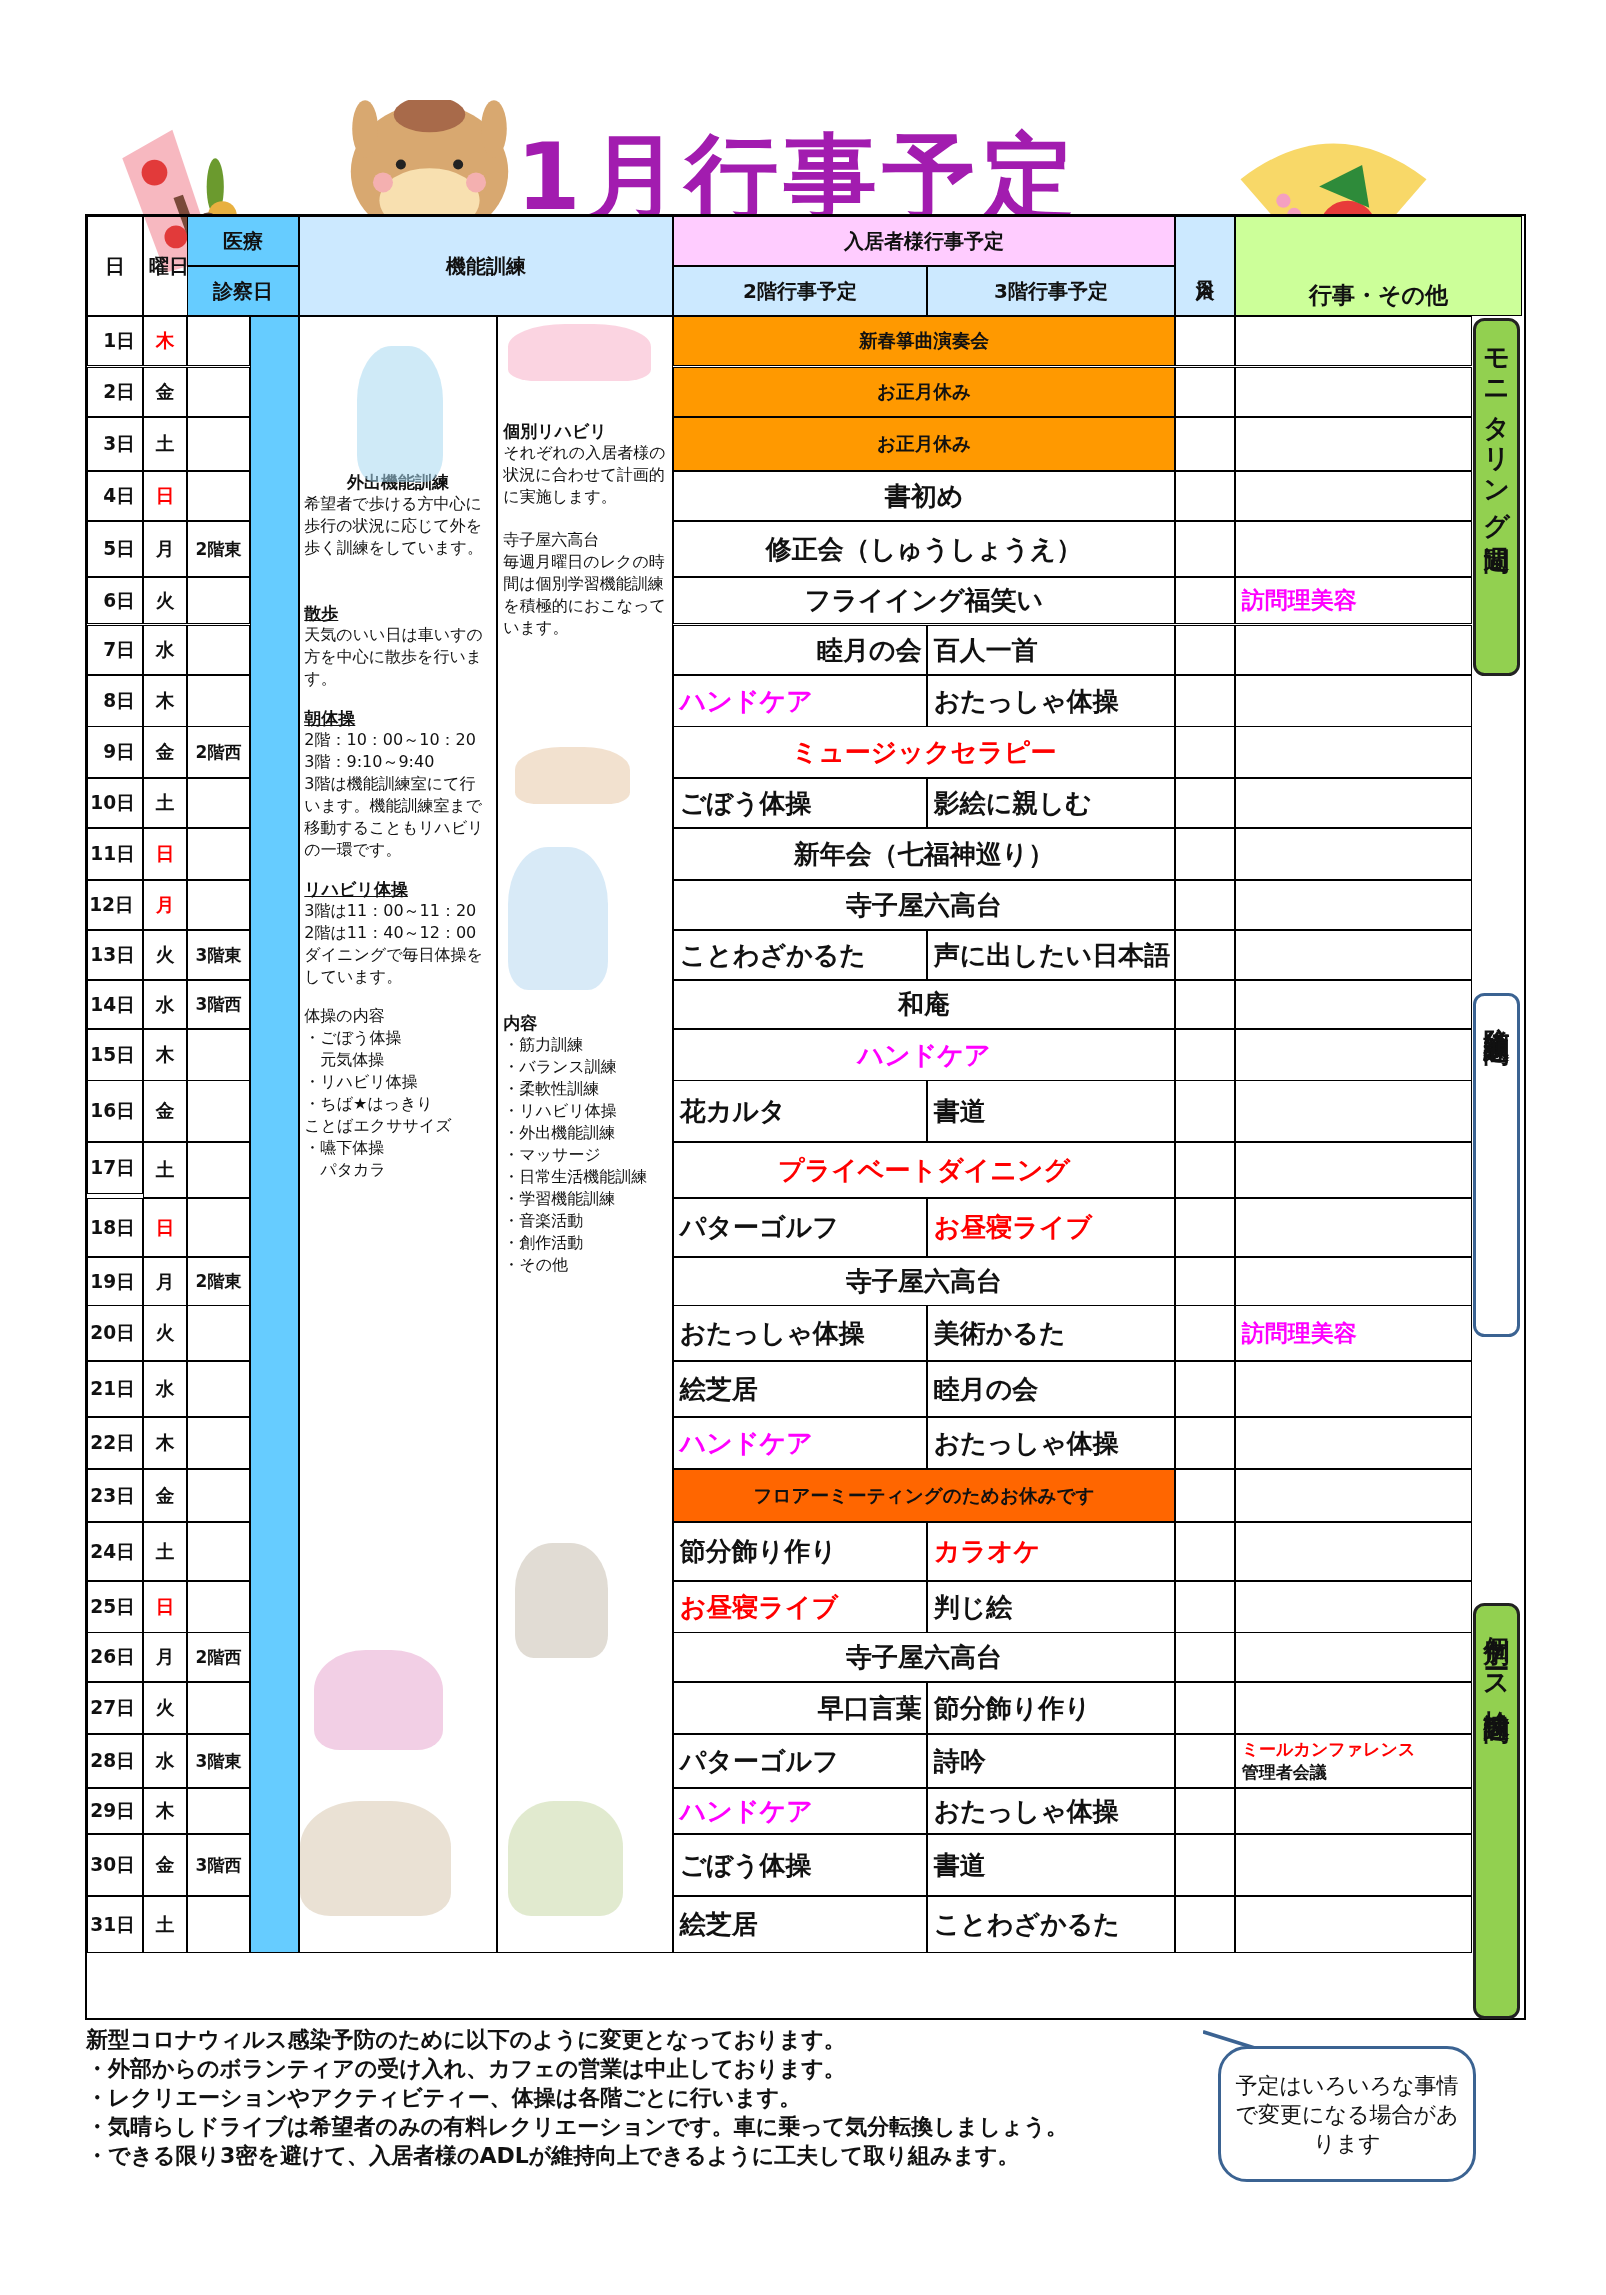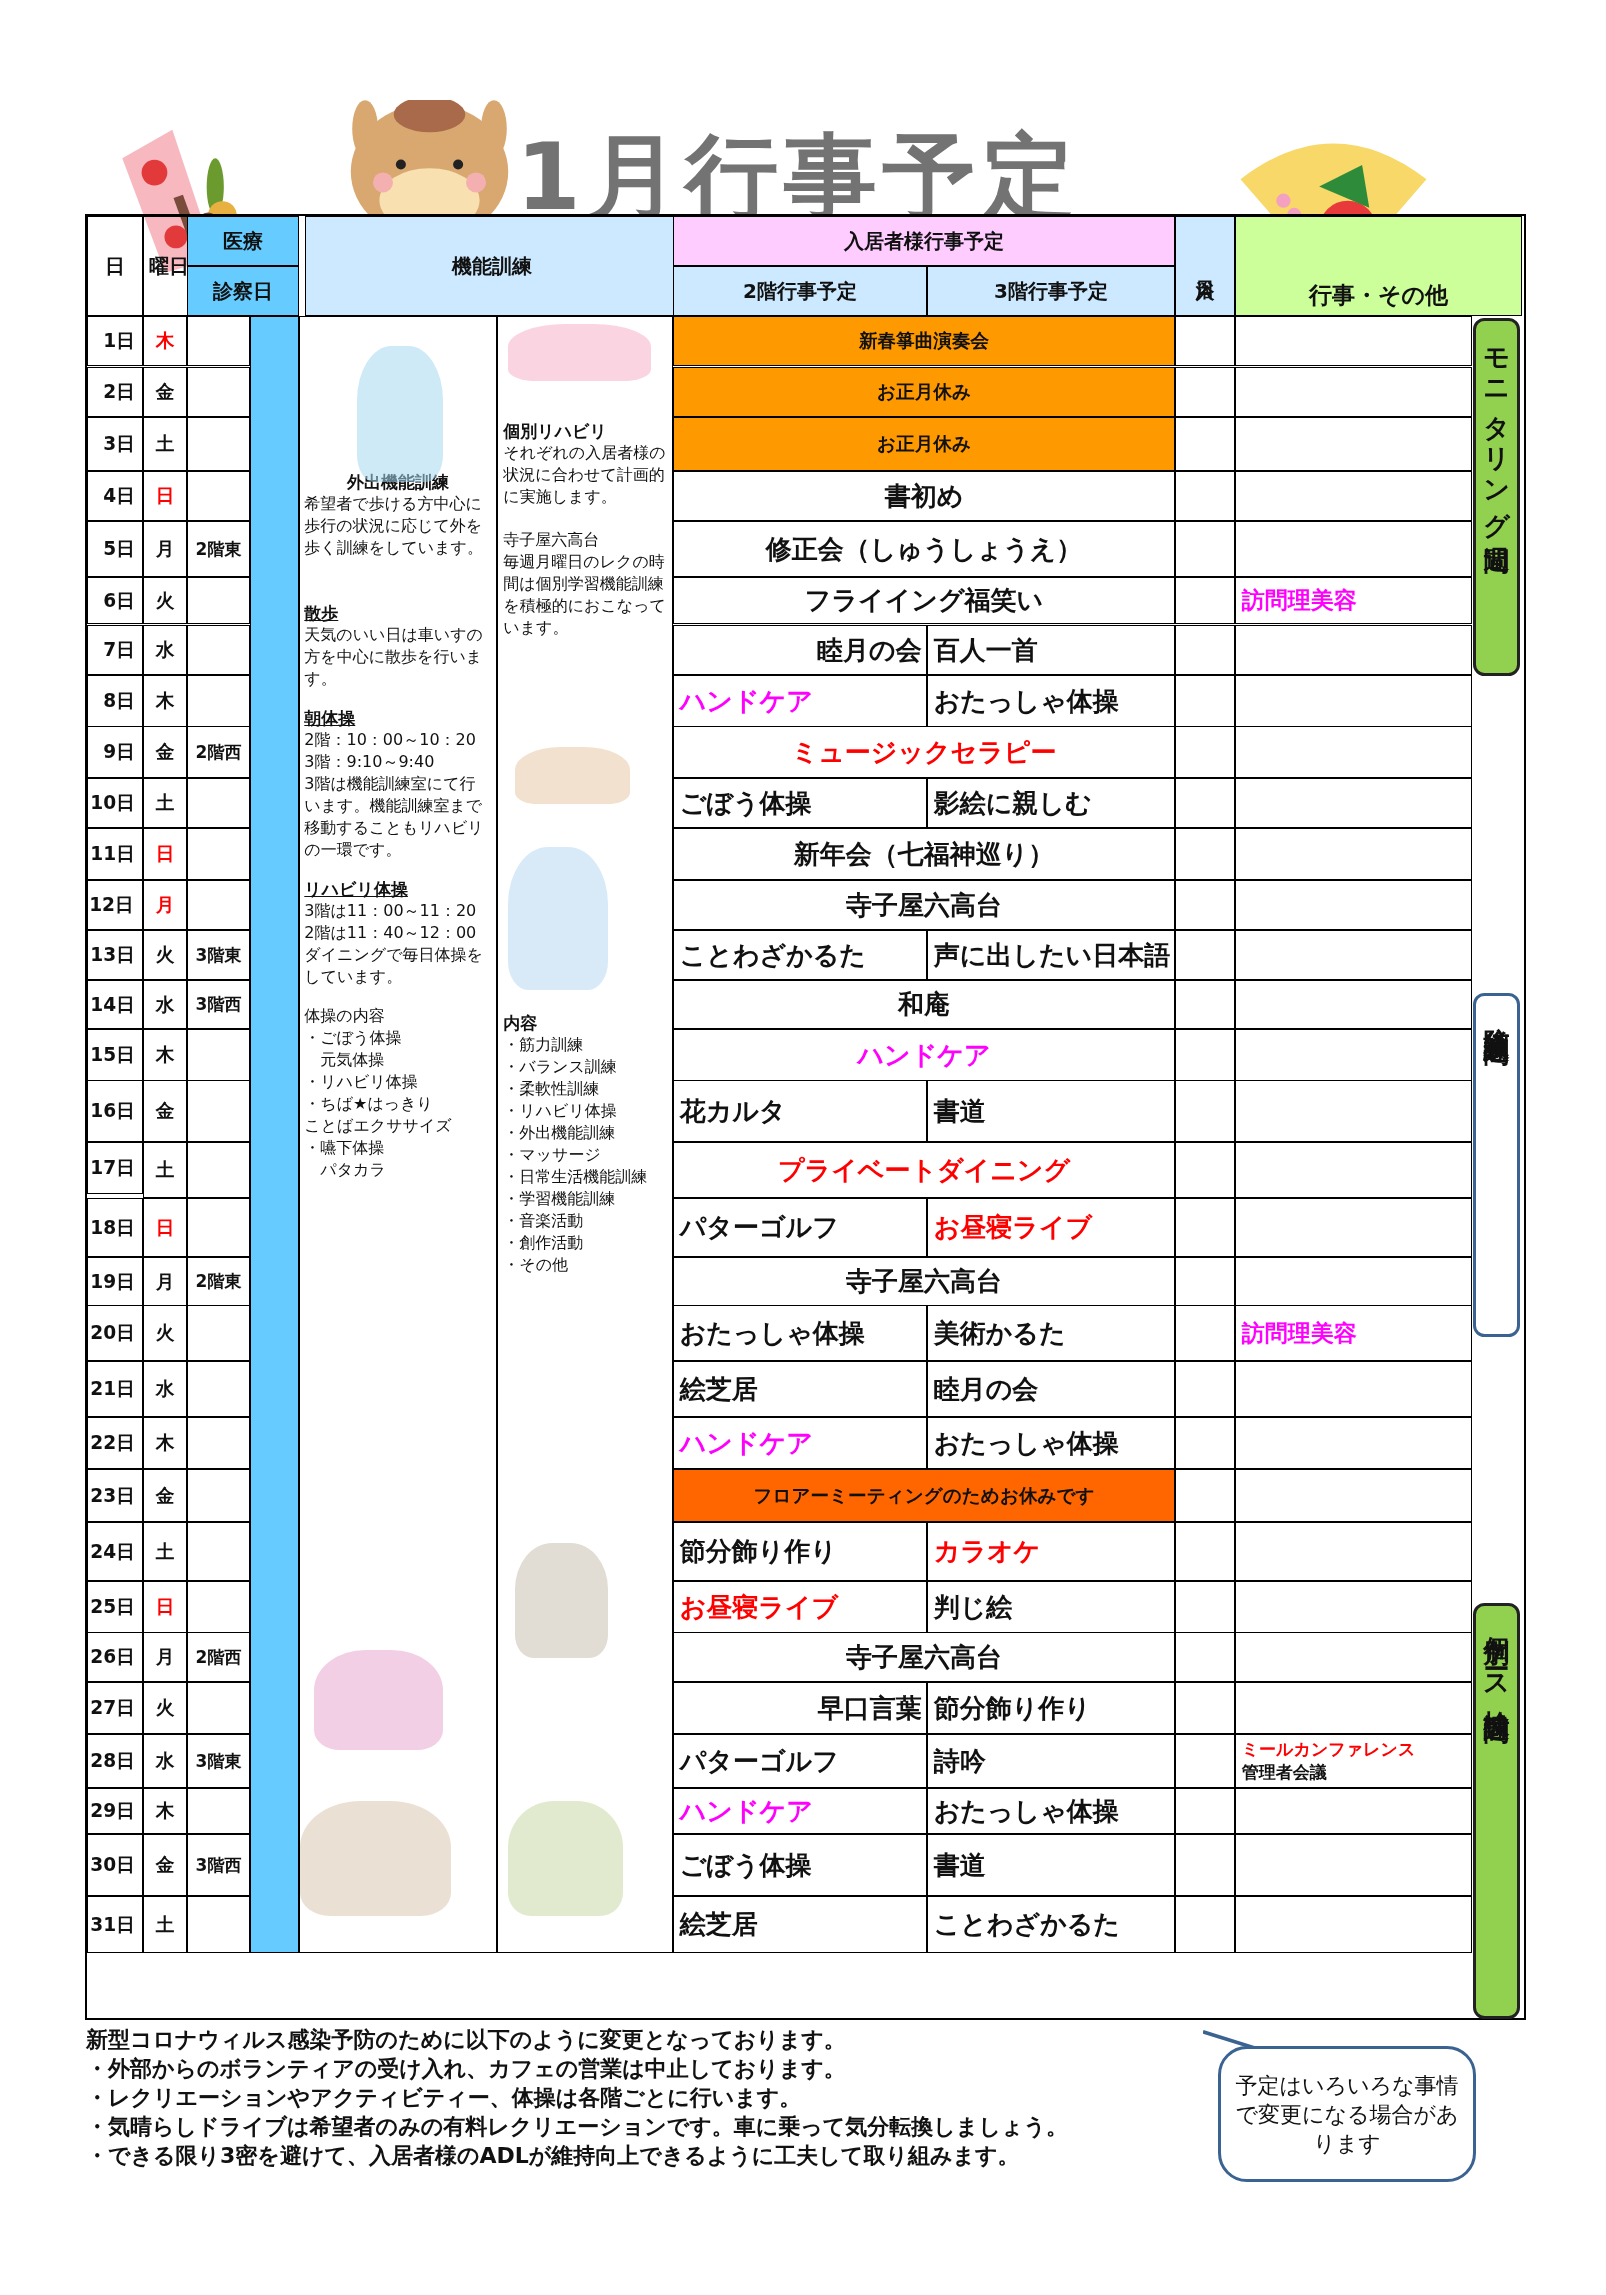--- a/index.html
+++ b/index.html
@@ -1,21 +1,21 @@
 <!DOCTYPE html>
 <html style="font-size:11.5px"><head>
 <meta charset="utf-8">
 <style>
   * { box-sizing: border-box; margin: 0; padding: 0; }
   html, body { width: 1606px; height: 2295px; background: #ffffff; overflow: hidden; }
   body { font-family: "DejaVu Sans", "Liberation Sans", sans-serif; color: #111; position: relative; }
 
   
   .title-area { position: absolute; left: 0; top: 0; width: 1606px; height: 215px; }
-  .title-text { position: absolute; left: 516px; top: 115px; font-size: 93px; font-weight: bold; color: #737373; letter-spacing: 5.7px; font-family: "DejaVu Sans", sans-serif; }
+  .title-text { position: absolute; left: 516px; top: 115px; font-size: 93px; font-weight: bold; color: #a21caf; letter-spacing: 5.7px; font-family: "DejaVu Sans", sans-serif; }
   .deco-left { position: absolute; left: 108px; top: 115px; width: 143px; height: 158px; }
   .deco-horse { position: absolute; left: 315px; top: 100px; width: 229px; height: 215px; }
   .deco-fan { position: absolute; left: 1226px; top: 122px; width: 215px; height: 186px; }
 
   
   .grid { position: absolute; left: 85px; top: 214px; width: 1441px; height: 1806px; border: 2.9px solid #000; }
   .abs { position: absolute; }
   .cell { position: absolute; border: 1.4px solid #000; display: flex; align-items: center; justify-content: center; overflow: hidden; }
   .hdr-txt { font-size: 20px; font-weight: bold; }
   .blue { background: #66ccff; }
@@ -101,21 +101,21 @@
     </div>
     <div class="cell hdr-txt" style="left: 56px; top: 0px; width: 52px; height: 100px;">
       <span>曜日</span>
     </div>
     <div class="cell hdr-txt blue" style="left: 100px; top: 0px; width: 112px; height: 50px;">
       <span>医療</span>
     </div>
     <div class="cell hdr-txt blue" style="left: 100px; top: 50px; width: 112px; height: 50px;">
       <span>診察日</span>
     </div>
-    <div class="cell hdr-txt lblue" style="left: 212px; top: 0px; width: 374px; height: 100px; margin-left: 6px;">
+    <div class="cell hdr-txt lblue" style="left: 212px; top: 0px; width: 374px; height: 100px;">
       <span>機能訓練</span>
     </div>
     <div class="cell hdr-txt pink" style="left: 586px; top: 0px; width: 502px; height: 50px;">
       <span>入居者様行事予定</span>
     </div>
     <div class="cell hdr-txt lblue" style="left: 586px; top: 50px; width: 254px; height: 50px;">
       <span>2階行事予定</span>
     </div>
     <div class="cell hdr-txt lblue" style="left: 840px; top: 50px; width: 248px; height: 50px;">
       <span>3階行事予定</span>

